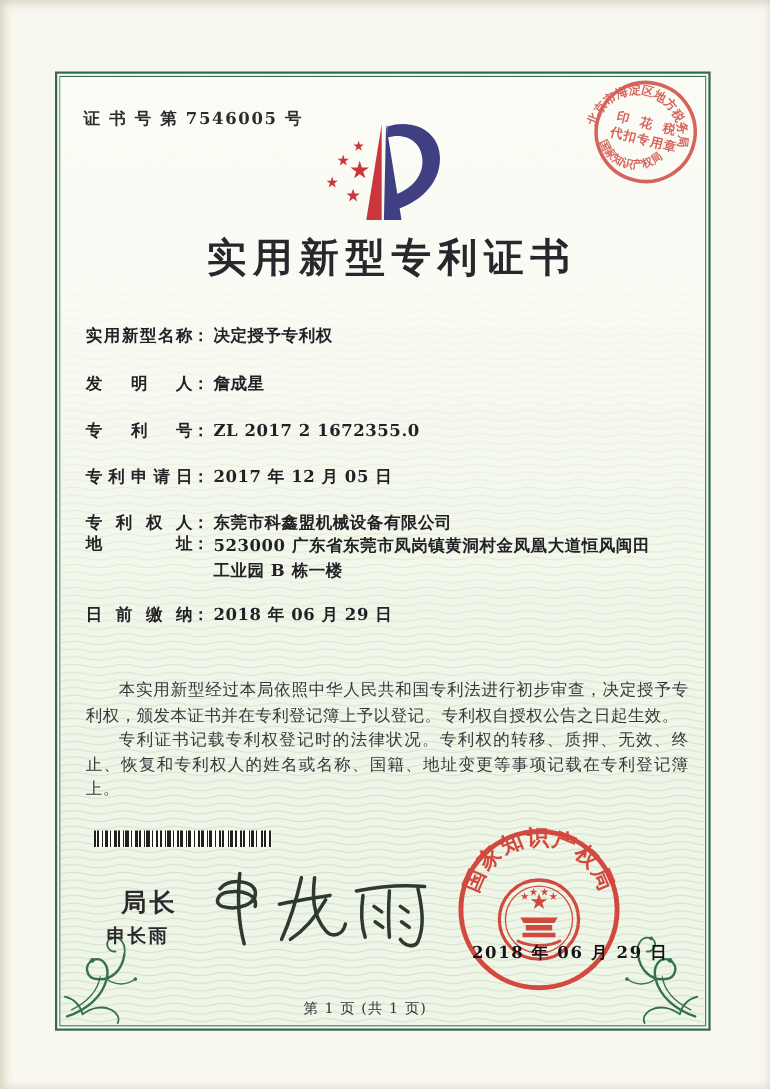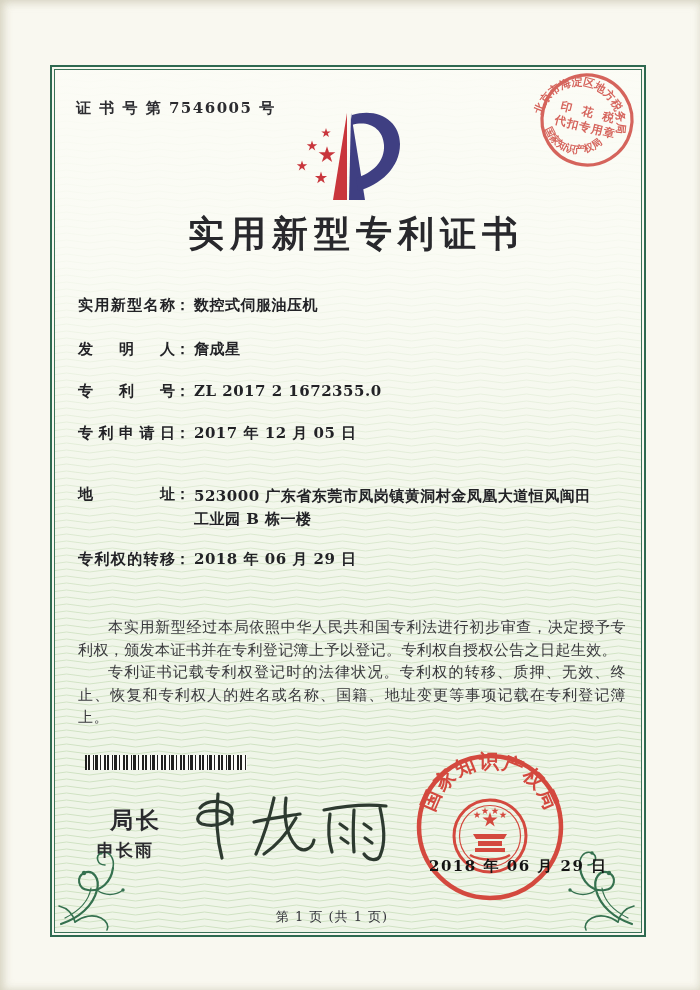--- a/index.html
+++ b/index.html
@@ -127,37 +127,40 @@
       <text x="67" y="76" font-size="11.5" font-weight="700" text-anchor="middle" letter-spacing="1">代扣专用章</text>
       <text font-size="10" font-weight="700">
         <textPath href="#taxBot" startOffset="50%" text-anchor="middle">国家知识产权局</textPath>
       </text>
     </g>
   </svg>
 
   <div class="abs content" id="title">实用新型专利证书</div>
 
   <div class="row content" style="top:296px">
-    <span class="flabel">实用新型名称</span><span class="colon">：</span><span class="fvalue">数控式伺服油压机</span>
+    <span class="flabel">实用新型名称</span><span class="colon">：</span><span class="fvalue">决定授予专利权</span>
   </div>
   <div class="row content" style="top:340px">
     <span class="flabel">发明人</span><span class="colon">：</span><span class="fvalue">詹成星</span>
   </div>
   <div class="row content" style="top:382px">
     <span class="flabel">专利号</span><span class="colon">：</span><span class="fvalue">ZL 2017 2 1672355.0</span>
   </div>
   <div class="row content" style="top:424px">
     <span class="flabel">专利申请日</span><span class="colon">：</span><span class="fvalue">2017 年 12 月 05 日</span>
+  </div>
+  <div class="row content" style="top:466px">
+    <span class="flabel">专利权人</span><span class="colon">：</span><span class="fvalue">东莞市科鑫盟机械设备有限公司</span>
   </div>
   <div class="row content" style="top:485px">
     <span class="flabel">地址</span><span class="colon">：</span><span class="fvalue addr-val">523000 广东省东莞市凤岗镇黄洞村金凤凰大道恒风闽田
 工业园 B 栋一楼</span>
   </div>
   <div class="row content" style="top:550px">
-    <span><span class="flabel">专利权的转移</span><span class="colon">：</span><span class="fvalue">2018 年 06 月 29 日</span></span>
+    <span><span class="flabel">日前缴纳</span><span class="colon">：</span><span class="fvalue">2018 年 06 月 29 日</span></span>
   </div>
 
   <div class="abs content" id="body-text">
     <p>本实用新型经过本局依照中华人民共和国专利法进行初步审查，决定授予专利权，颁发本证书并在专利登记簿上予以登记。专利权自授权公告之日起生效。</p>
     <p>专利证书记载专利权登记时的法律状况。专利权的转移、质押、无效、终止、恢复和专利权人的姓名或名称、国籍、地址变更等事项记载在专利登记簿上。</p>
   </div>
 
   <div class="abs content" id="barcode"></div>
 
   <div class="abs content" id="sig-title">局长</div>

